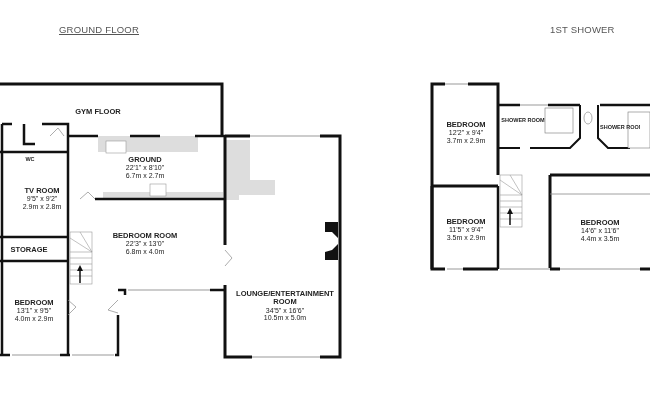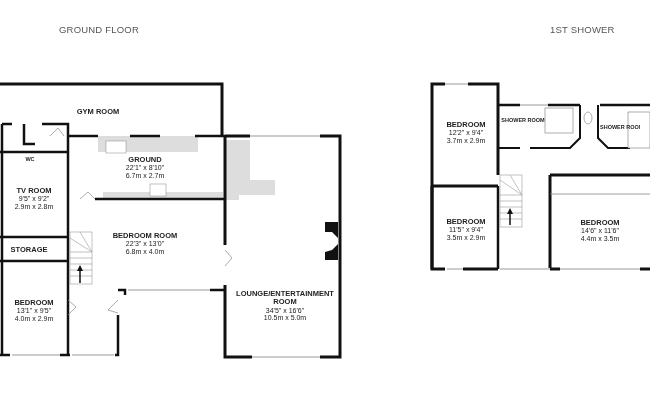--- a/index.html
+++ b/index.html
@@ -7,21 +7,21 @@
   .floor-title { position:absolute; font-size:9.5px; color:#555; letter-spacing:0.2px; }
   svg { position:absolute; left:0; top:0; }
   .room-label { position:absolute; text-align:center; color:#222; line-height:1.1; }
   .room-label .name { font-weight:bold; font-size:7.5px; display:block; }
   .room-label .dim { font-size:7px; display:block; }
   .small .name { font-size:5.5px; font-weight:bold; }
 </style>
 </head>
 <body>
 
-<div class="floor-title" style="left:59px;top:24px;">GROUND FLOOR</div>
+<div class="floor-title" style="left:59px;top:24px;text-decoration:underline;">GROUND FLOOR</div>
 <div class="floor-title" style="left:550px;top:24px;">1ST SHOWER</div>
 
 <svg width="650" height="420">
 
   <g stroke="#111" fill="none">
 
     <rect x="98" y="136" width="100" height="16" fill="#ddd" stroke="none"></rect>
     <rect x="103" y="192" width="120" height="8" fill="#ddd" stroke="none"></rect>
     <rect x="225" y="140" width="14" height="60" fill="#ddd" stroke="none"></rect>
     <polygon points="235,140 250,140 250,180 275,180 275,195 235,195" fill="#ddd" stroke="none"></polygon>
@@ -99,31 +99,31 @@
       <line x1="500" y1="219" x2="522" y2="219"></line>
       <line x1="500" y1="180" x2="522" y2="195"></line>
         <line x1="510" y1="175" x2="522" y2="195"></line>
     </g>
     <line x1="510" y1="225" x2="510" y2="213" stroke-width="1.5"></line>
     <polygon points="507,214 510,208 513,214" fill="#111" stroke="none"></polygon>
   </g>
 </svg>
 
 <div class="room-label" style="left:68px;top:108px;width:60px;">
-  <span class="name">GYM ROOM</span>
+  <span class="name">GYM FLOOR</span>
 </div>
 <div class="room-label small" style="left:22px;top:156px;width:16px;">
   <span class="name">WC</span>
 </div>
 <div class="room-label" style="left:105px;top:156px;width:80px;">
   <span class="name">GROUND</span>
   <span class="dim">22'1"  x 8'10"</span>
   <span class="dim">6.7m  x 2.7m</span>
 </div>
-<div class="room-label" style="left:2px;top:187px;width:64px;">
+<div class="room-label" style="left:2px;top:187px;width:64px;padding-left:8px;">
   <span class="name">TV ROOM</span>
   <span class="dim">9'5"  x 9'2"</span>
   <span class="dim">2.9m  x 2.8m</span>
 </div>
 <div class="room-label" style="left:2px;top:246px;width:54px;">
   <span class="name">STORAGE</span>
 </div>
 <div class="room-label" style="left:105px;top:232px;width:80px;">
   <span class="name">BEDROOM ROOM</span>
   <span class="dim">22'3"  x 13'0"</span>

